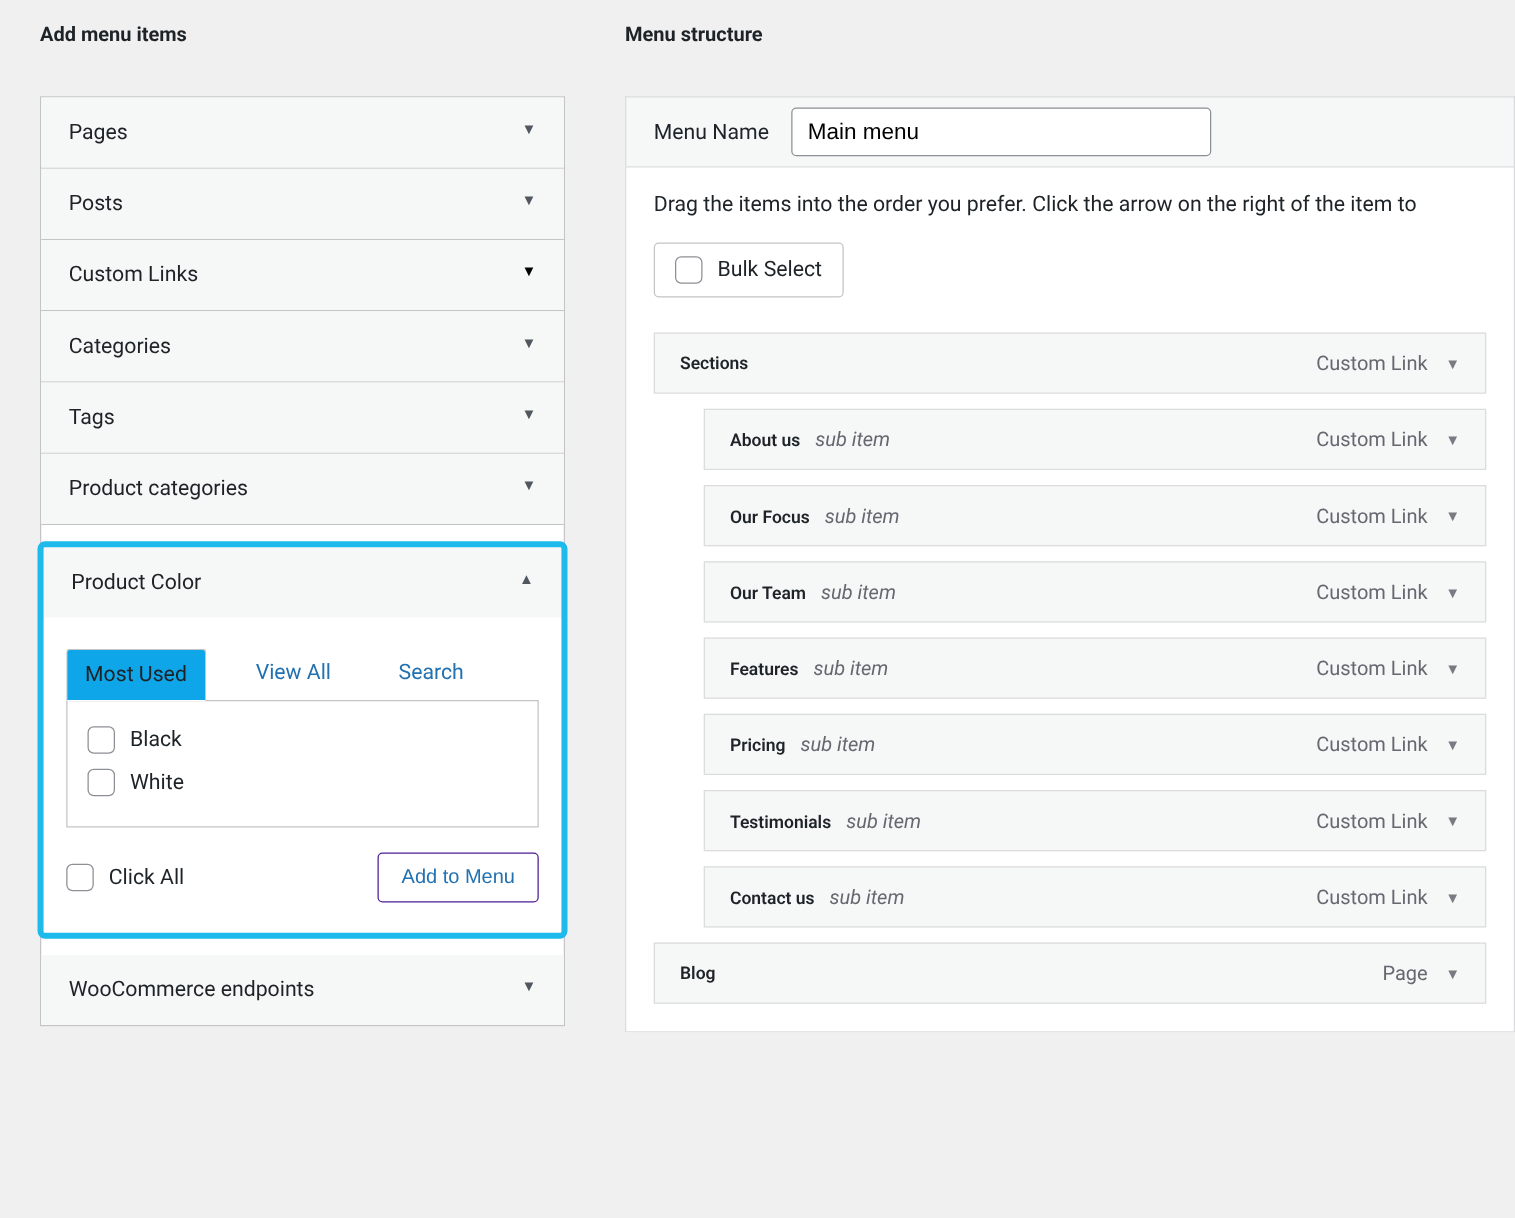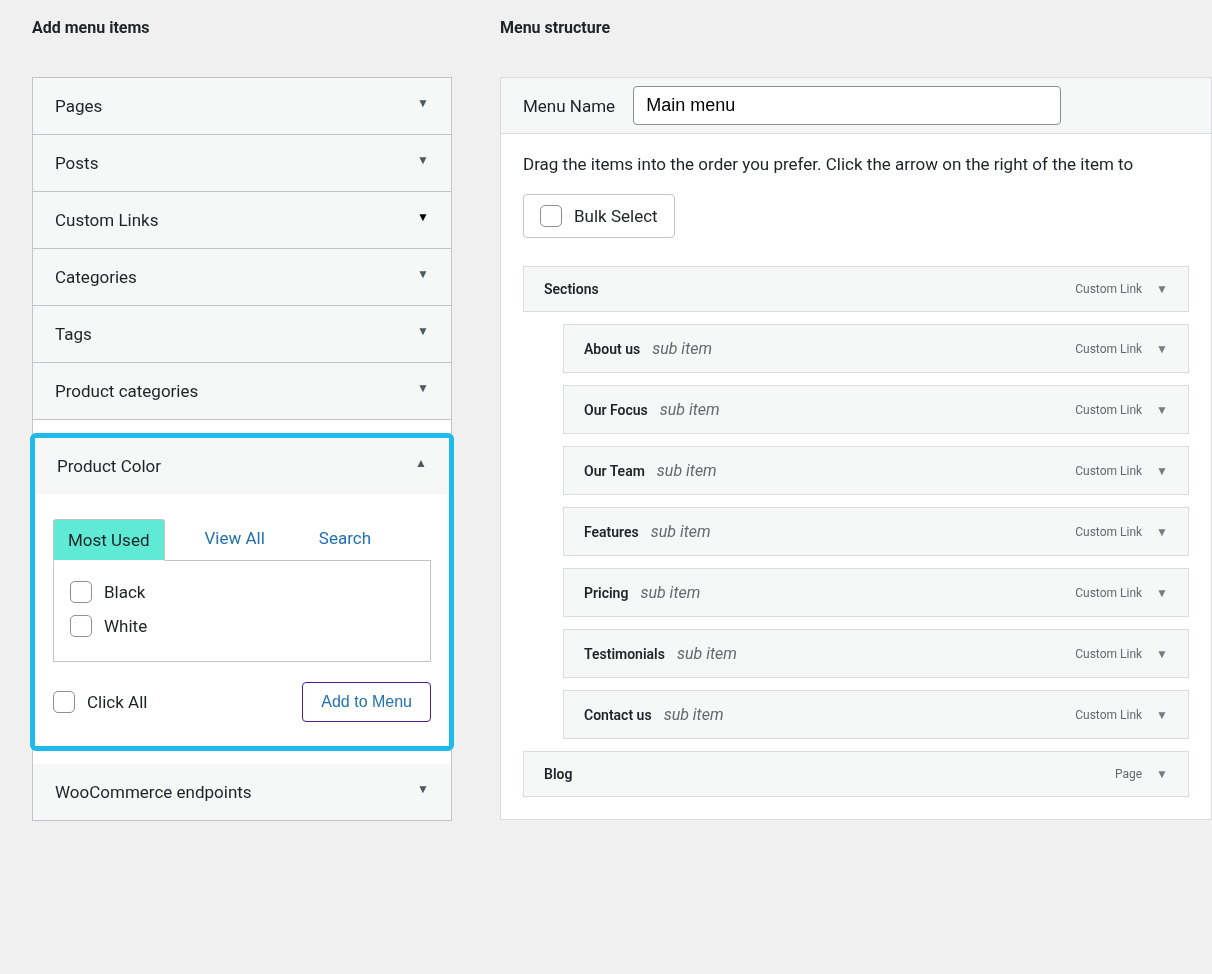--- a/index.html
+++ b/index.html
@@ -64,21 +64,21 @@
     cursor: pointer;
     color: #2271b1;
   }
   .tab-row .tab.active {
     color: #1d2327;
     border: 1px solid #c3c4c7;
     border-bottom: 1px solid #fff;
     border-radius: 3px 3px 0 0;
     position: relative;
     top: 1px;
-    background: #5eead4;
+    background: #0ea5e9;
   }
   .tab-content {
     border: 1px solid #c3c4c7;
     padding: 20px 16px 24px;
   }
   .check-row {
     display: flex;
     align-items: center;
     gap: 12px;
     font-size: 17px;
@@ -116,21 +116,21 @@
     border: 1px solid #dcdcde;
     border-bottom: none;
     background: #f6f7f7;
     padding: 8px 22px;
     display: flex;
     align-items: center;
     gap: 18px;
   }
   .menu-top label { font-size: 17px; color: #1d2327; }
   .menu-name-input {
-    width: 428px;
+    width: 336px;
     padding: 8px 12px;
     font-size: 18px;
     border: 1px solid #8c8f94;
     border-radius: 4px;
     background: #fff;
   }
   .menu-body {
     border: 1px solid #dcdcde;
     background: #fff;
     padding: 20px 22px 0;
@@ -157,21 +157,21 @@
     border: 1px solid #dcdcde;
     padding: 14px 20px;
     margin-bottom: 12px;
     cursor: move;
   }
   .menu-item.sub { margin-left: 40px; }
   .menu-item .left { display: flex; align-items: baseline; gap: 12px; }
   .menu-item .title { font-size: 14px; font-weight: 600; color: #1d2327; }
   .menu-item .sub-label { font-size: 16px; font-style: italic; color: #646970; }
   .menu-item .right { display: flex; align-items: center; gap: 14px; }
-  .menu-item .type-label { font-size: 12px; color: #646970; }
+  .menu-item .type-label { font-size: 16px; color: #646970; }
   .menu-item .arrow { color: #787c82; font-size: 12px; }
 </style>
 </head>
 <body>
 
 <div class="wrap">
 
   <div class="col-left">
     <h2 class="section-title">Add menu items</h2>
 

